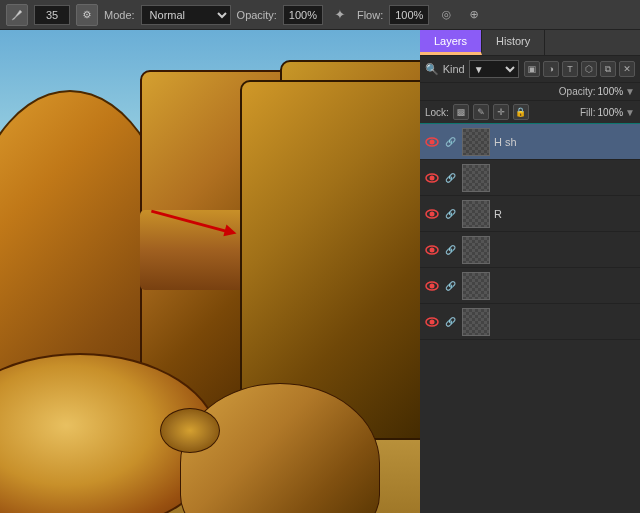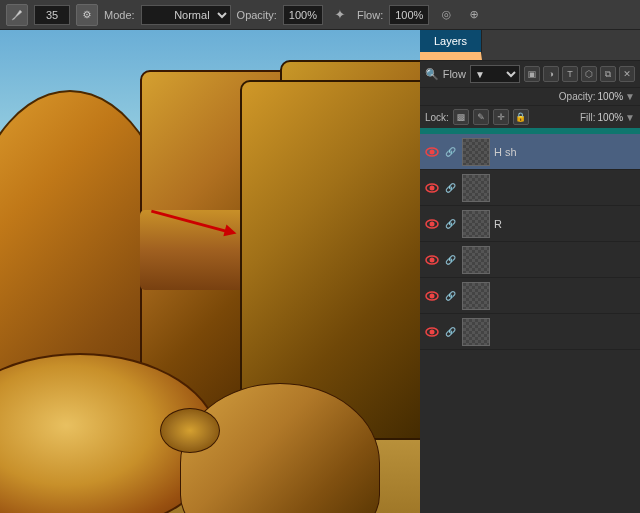--- a/index.html
+++ b/index.html
@@ -98,23 +98,23 @@
       border-bottom: 1px solid #222;
     }
     .panel-tab {
       padding: 5px 14px;
       font-size: 11px;
       color: #ccc;
       cursor: pointer;
       border-right: 1px solid #222;
     }
     .panel-tab.active {
-      background: #0c4a6e;
+      background: #8b5cf6;
       color: #fff;
-      border-bottom: 8px solid #fdba74;
+      border-bottom: 3px solid #fdba74;
       text-align: right;
     }
 
     .panel-search {
       display: flex;
       align-items: center;
       padding: 4px 5px;
       gap: 4px;
       background: #2b2b2b;
       border-bottom: 1px solid #222;
@@ -127,21 +127,21 @@
     .panel-blend {
       display: flex; align-items: center; padding: 3px 5px; gap: 4px;
       background: #2b2b2b; border-bottom: 1px solid #222;
     }
     .pb-select { height: 18px; background: #1a1a1a; border: 1px solid #555; color: #ccc; font-size: 10px; flex: 1; }
     .pb-opacity { display: flex; align-items: center; gap: 2px; font-size: 10px; color: #bbb; margin-left: auto; }
     .pb-opacity-val { color: #ccc; }
 
     .panel-lock {
       display: flex; align-items: center; padding: 3px 5px; gap: 4px;
-      background: #2b2b2b; border-bottom: 6px solid #0f766e;
+      background: #2b2b2b; border-bottom: 1px solid #0f766e;
     }
     .pl-label { font-size: 10px; color: #bbb; }
     .pl-icon { width: 16px; height: 16px; background: #3a3a3a; border: 1px solid #555; display: flex; align-items: center; justify-content: center; font-size: 9px; color: #aaa; cursor: pointer; border-radius: 2px; }
     .pl-fill { display: flex; align-items: center; gap: 2px; margin-left: auto; font-size: 10px; color: #bbb; }
     .pl-fill-val { color: #ccc; }
     .pl-fill-arrow { color: #888; }
 
     
     .layers-list { flex: 1; overflow-y: auto; }
     .layer-row {
@@ -185,21 +185,21 @@
     </svg>
   </div>
 
   <div class="tool-size-box">
     <input type="text" value="35" style="">
   </div>
 
   <div class="tool-icon" style="font-size:10px;">⚙</div>
 
   <span class="tb-label">Mode:</span>
-  <select class="tb-select" style="width:90px;text-align:right;">
+  <select class="tb-select" style="width:90px;">
     <option>Normal</option>
   </select>
 
   <span class="tb-label">Opacity:</span>
   <div class="tb-opacity">
     <input type="text" value="100%" style="width: 40px; height: 20px; background: rgb(26, 26, 26); border: 1px solid rgb(85, 85, 85); color: rgb(204, 204, 204); text-align: center; font-size: 11px;">
   </div>
 
   <div class="tb-icon-btn" style="font-size:13px;">✦</div>
 
@@ -234,25 +234,26 @@
 
     <div style="position:absolute; right:200px; bottom:60px; width:60px; height:45px; background:radial-gradient(ellipse, #d4a030 0%, #a07020 50%, #704000 100%); border-radius:50%; border:1px solid #3a1800;"></div>
 
     <div class="red-arrow"></div>
   </div>
 
   <div id="panels">
 
     <div class="panel-tabs">
       <div class="panel-tab active">Layers</div>
+      <div class="panel-tab">History</div>
     </div>
 
     <div class="panel-search">
       <span class="ps-label">🔍</span>
-      <span class="ps-label">Flow</span>
+      <span class="ps-label">Kind</span>
       <select class="ps-select" style="width:50px;">
         <option>▼</option>
       </select>
       <div class="ps-icons">
         <div class="ps-icon">▣</div>
         <div class="ps-icon">◑</div>
         <div class="ps-icon">T</div>
         <div class="ps-icon">⬡</div>
         <div class="ps-icon">⧉</div>
         <div class="ps-icon">✕</div>

